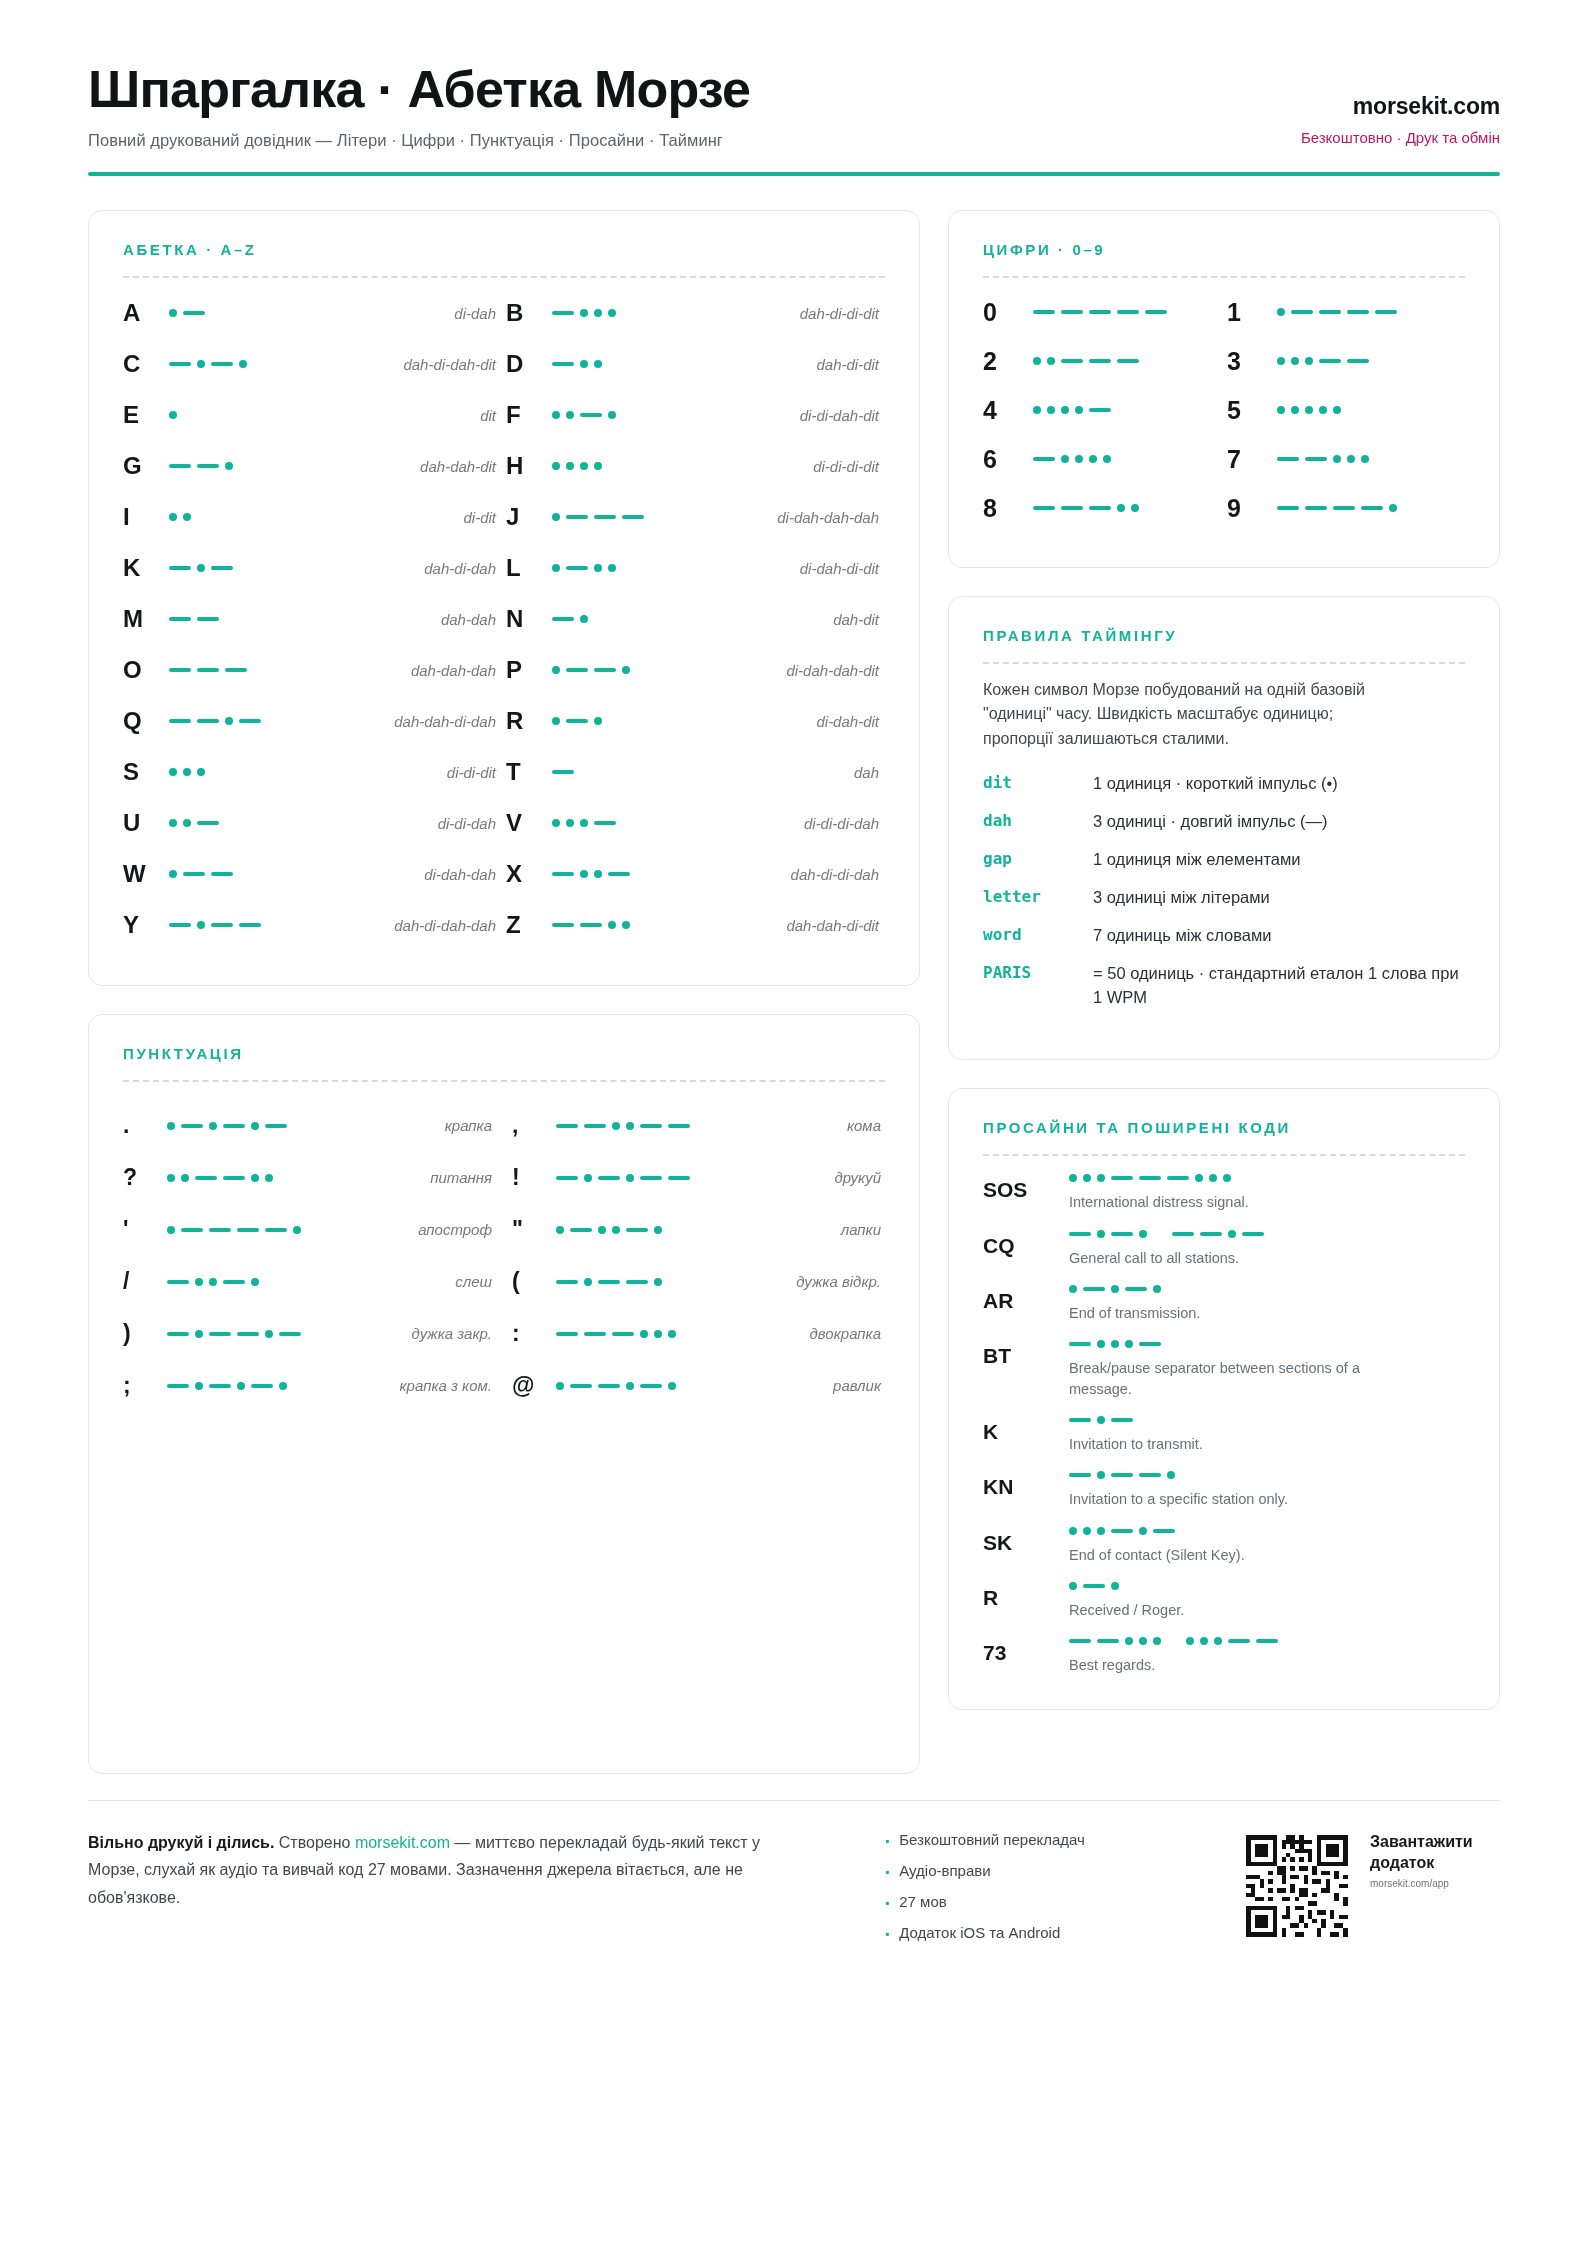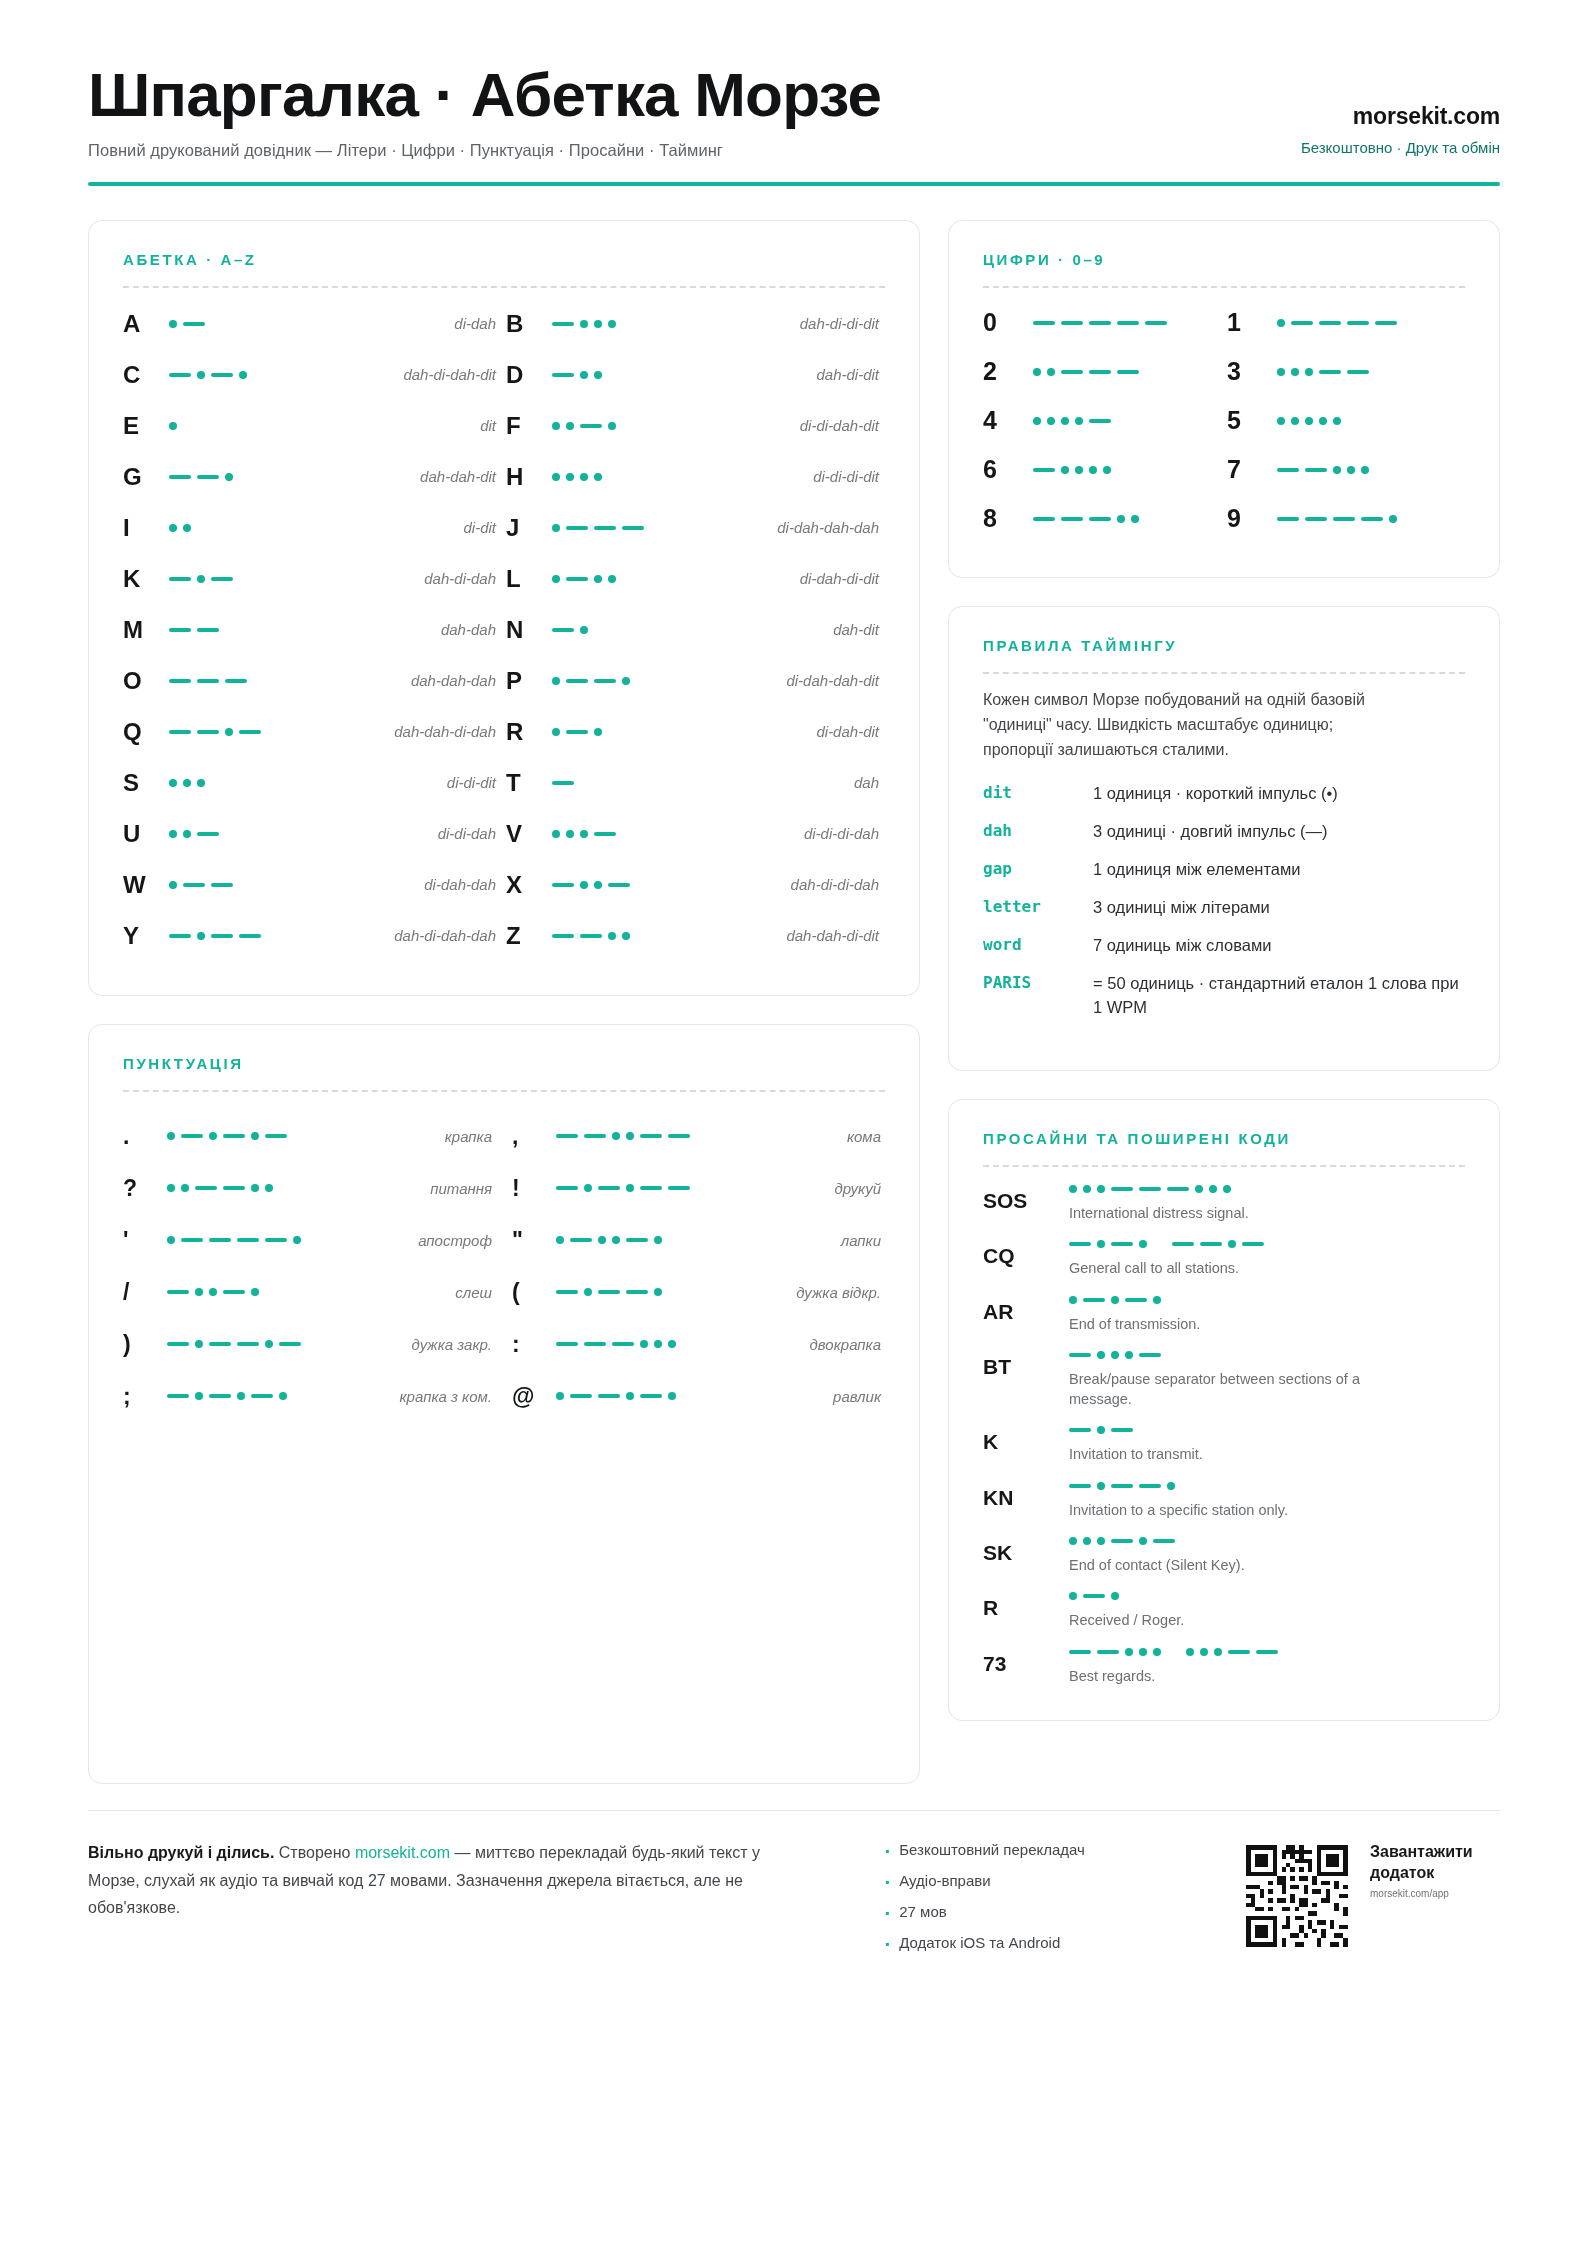--- a/index.html
+++ b/index.html
@@ -12,29 +12,29 @@
     font-family: "Liberation Sans", sans-serif;
     color: #1b1b1b;
     -webkit-font-smoothing: antialiased;
   }
   .page { width: 1588px; height: 2246px; padding: 0 88px; position: relative; }
 
   
   .header { display: flex; align-items: flex-end; justify-content: space-between; padding-top: 62px; }
   .h-left { }
   .h-title {
-    font-size: 62px; font-weight: 700; letter-spacing: -0.8px;
+    font-size: 52px; font-weight: 700; letter-spacing: -0.8px;
     line-height: 1.05; color: #111314; margin: 0;
   }
   .h-sub {
     margin-top: 14px; font-size: 16.5px; color: #5f6368; letter-spacing: 0.05px;
   }
   .h-right { text-align: right; padding-bottom: 4px; }
   .h-brand { font-size: 23px; font-weight: 700; color: #111314; letter-spacing: -0.2px; }
-  .h-brand-sub { margin-top: 9px; font-size: 15px; color: #0f766e; }
+  .h-brand-sub { margin-top: 9px; font-size: 15px; color: #be185d; }
   .accent-rule { height: 4px; background: #12b39a; margin-top: 22px; border-radius: 2px; }
 
   
   .grid {
     margin-top: 34px;
     display: grid;
     grid-template-columns: 832px 1fr;
     column-gap: 28px;
     align-items: start;
   }

